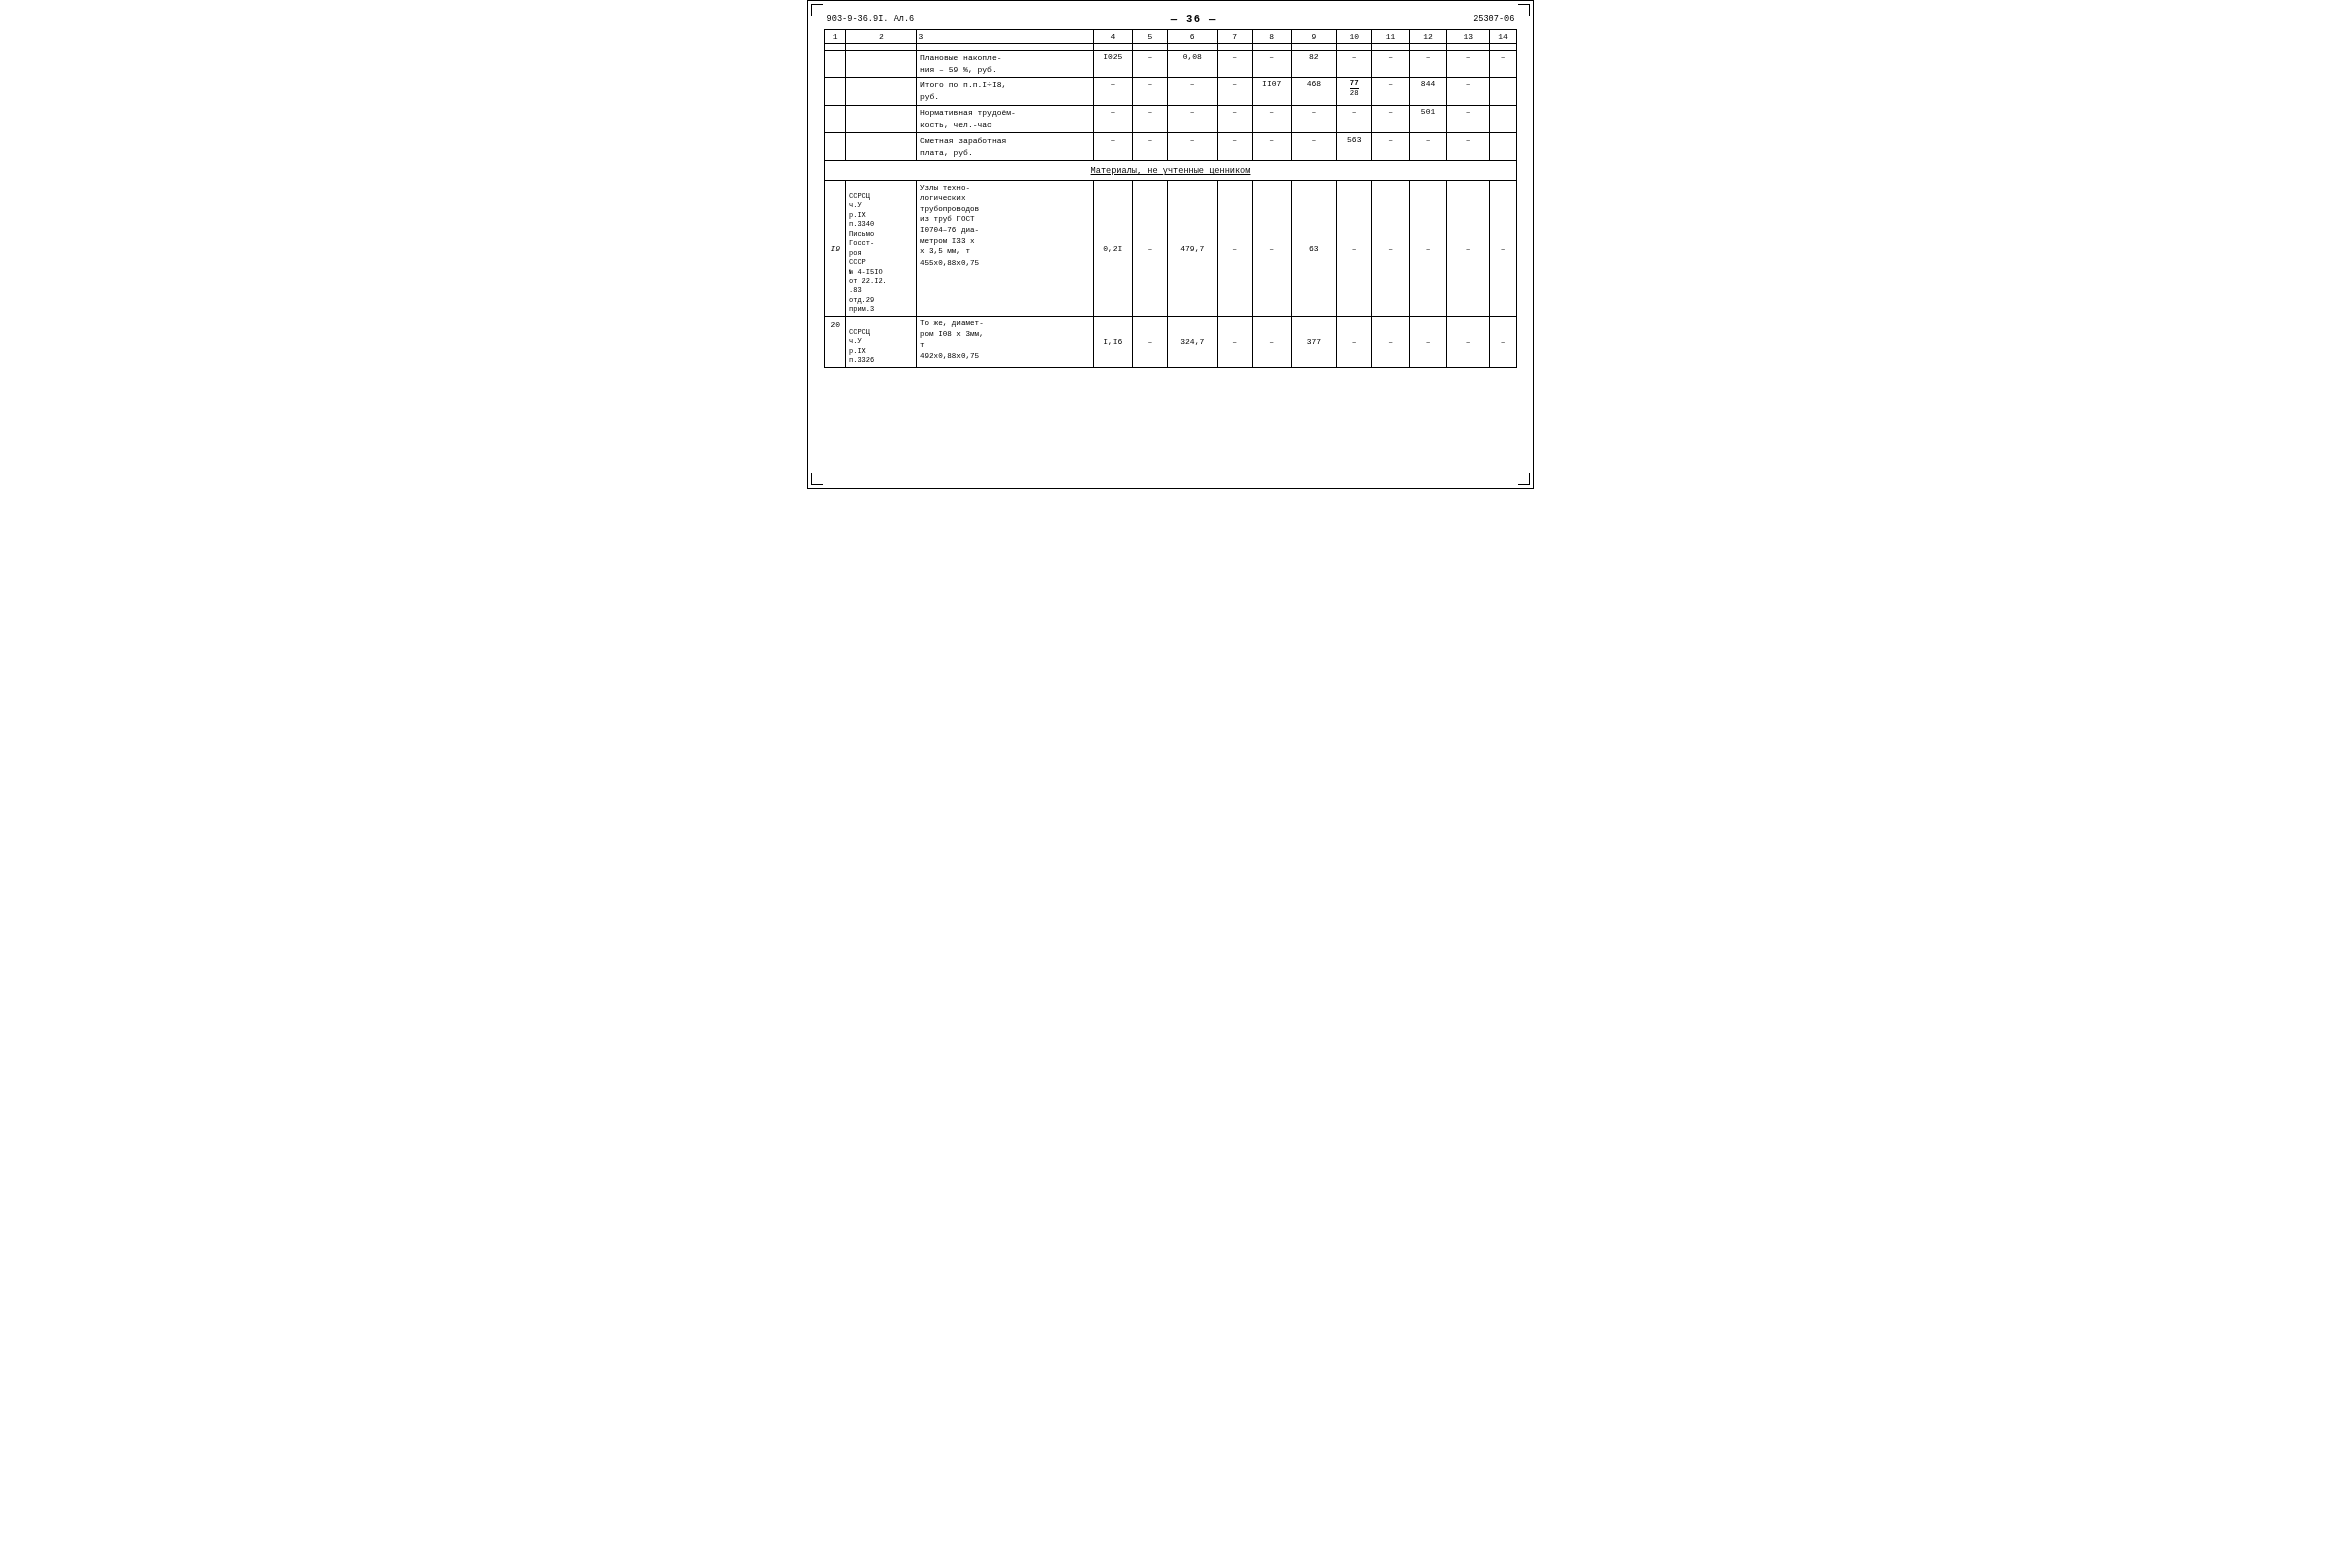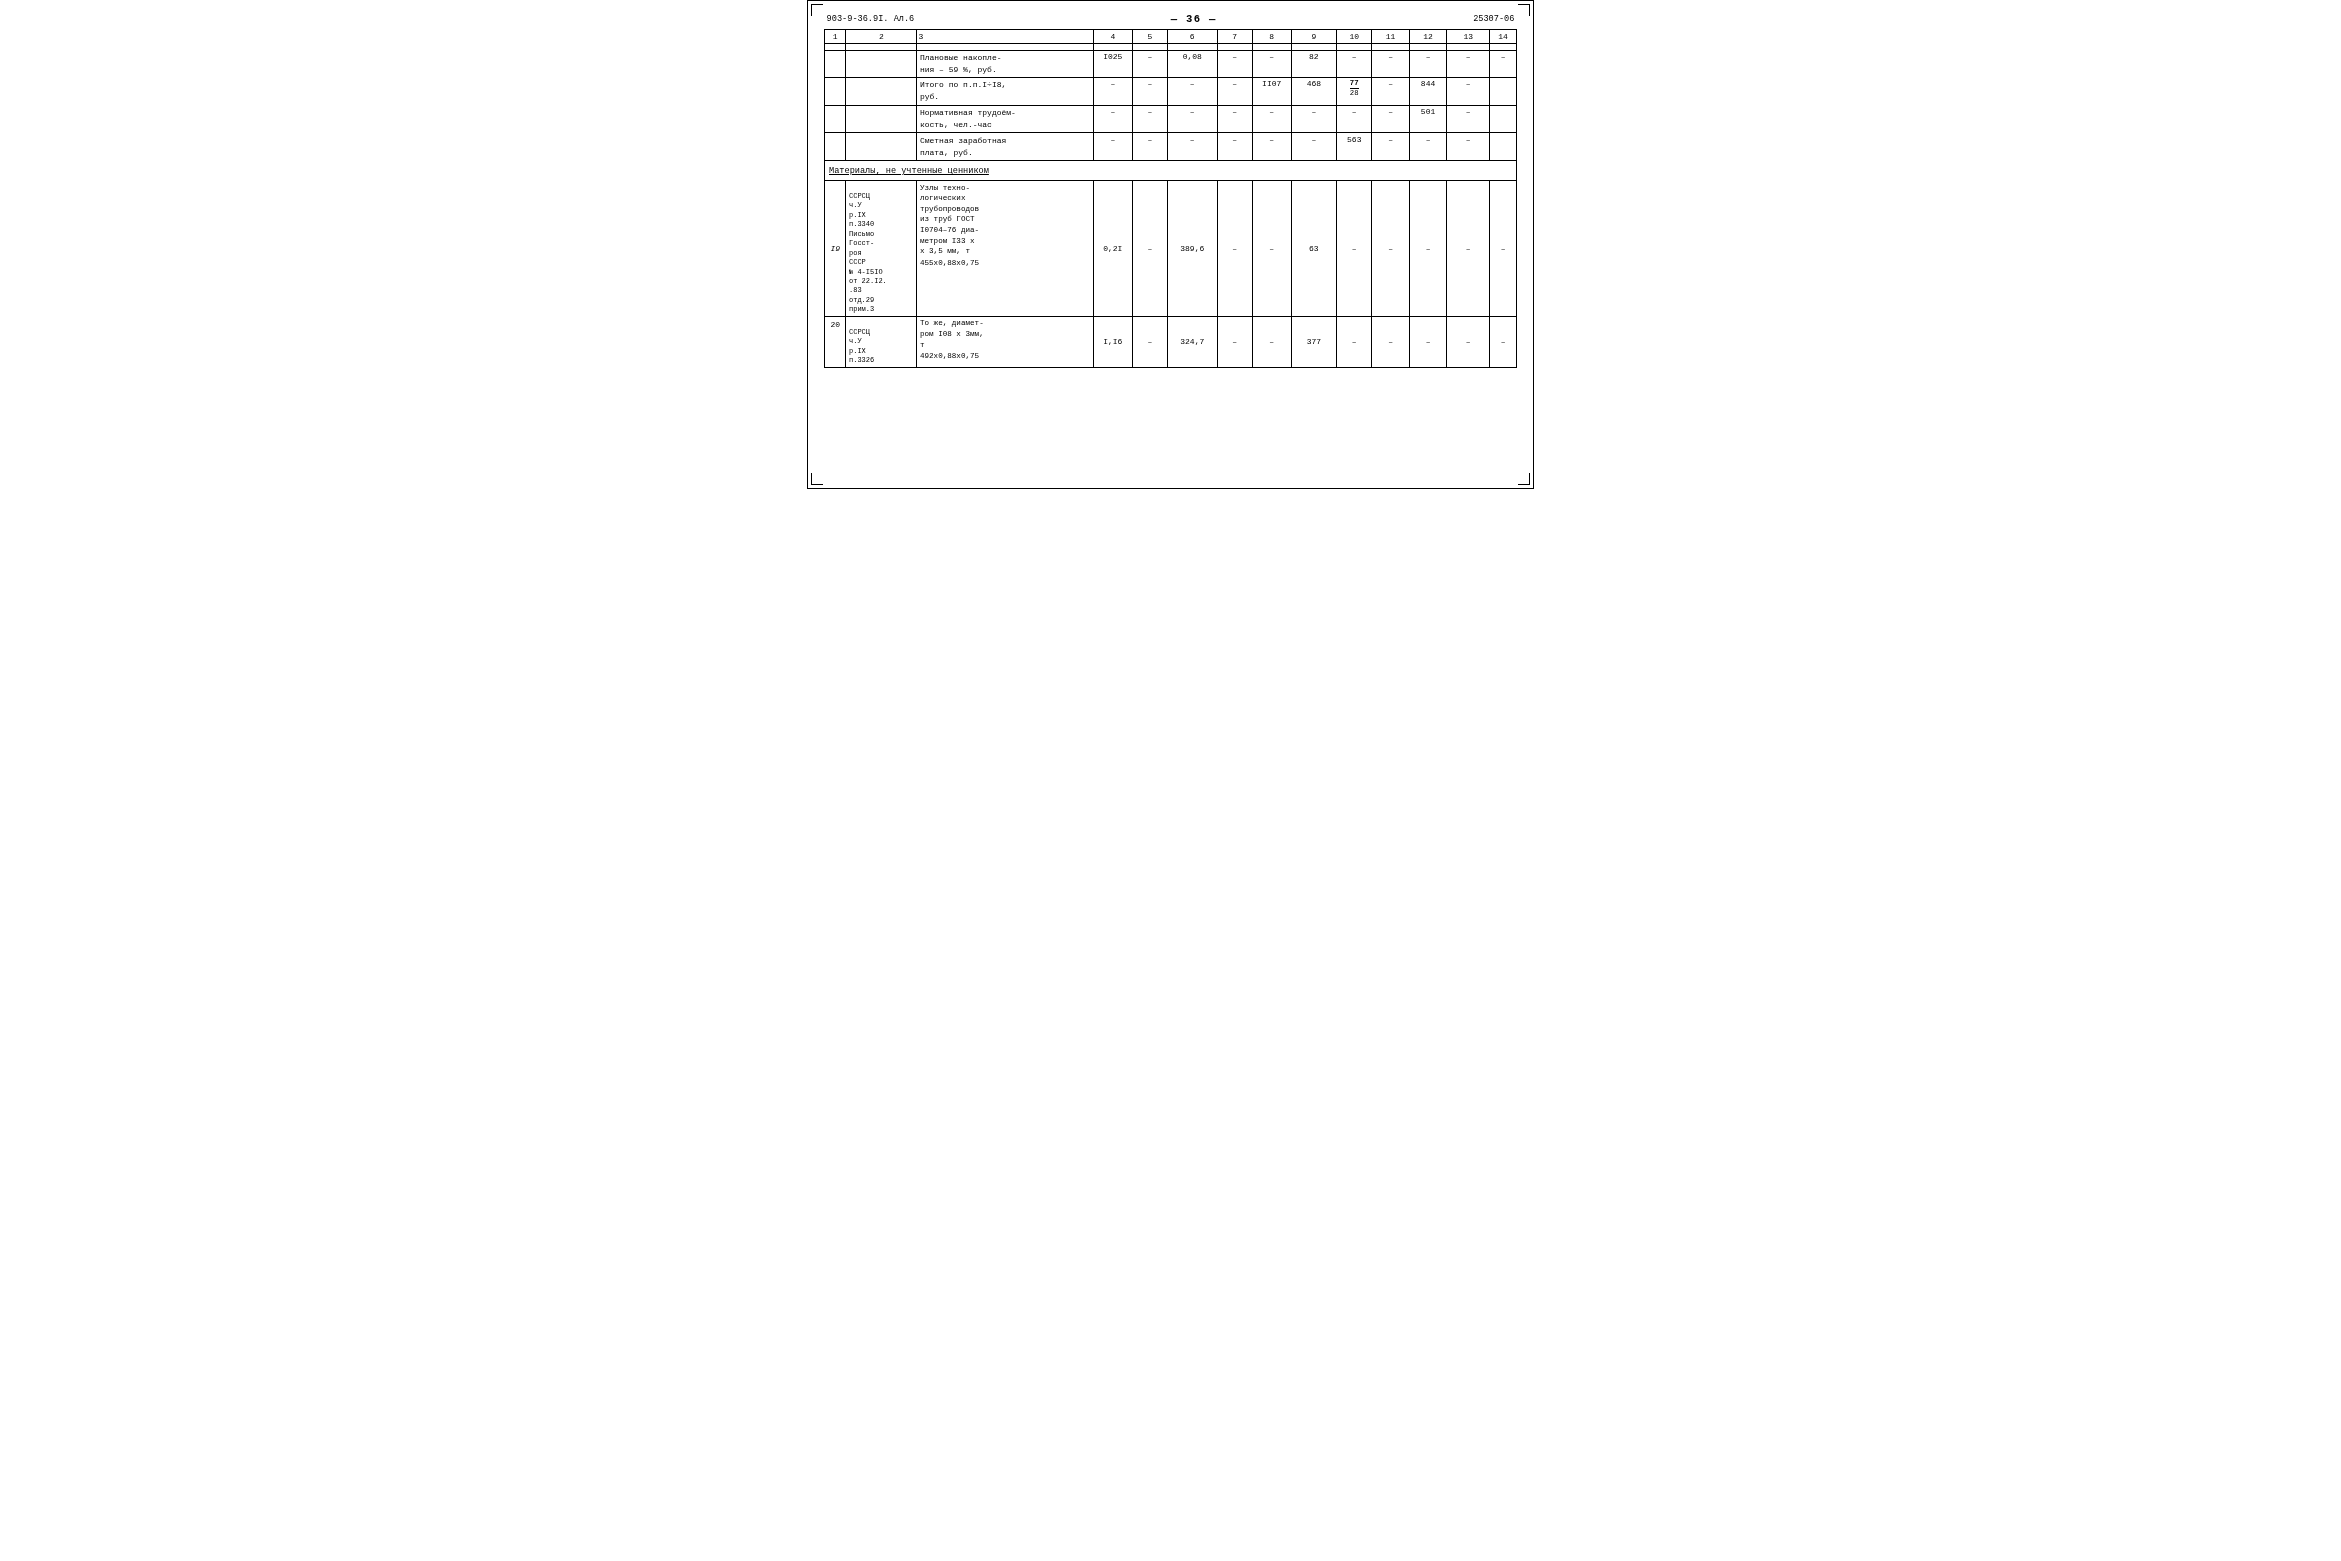--- a/index.html
+++ b/index.html
@@ -237,21 +237,21 @@
         <td><span>–</span></td>
         <td><span>–</span></td>
         <td><span>563</span></td>
         <td><span>–</span></td>
         <td><span>–</span></td>
         <td><span>–</span></td>
         <td></td>
       </tr>
 
       <tr>
-        <td colspan="14" class="section-label" style="padding: 5.3px 4px 4px 4px;">
+        <td colspan="14" class="section-label" style="padding: 5.3px 4px 4px 4px; text-align: center;">
           <span class="underline-text">Материалы, не учтенные ценником</span>
         </td>
       </tr>
 
       <tr>
         <td class="col1" style="vertical-align:middle; font-size:8px;font-style:italic;">
           <span>I9</span>
         </td>
         <td class="col2 ref-col" style="white-space:pre-line; font-size:7px; line-height:1.35; vertical-align:top;">
           <span>ССРСЦ
@@ -275,21 +275,21 @@
             <span>трубопроводов</span><br>
             <span>из труб ГОСТ</span><br>
             <span>I0704–76 диа-</span><br>
             <span>метром I33 х</span><br>
             <span>х 3,5 мм, т</span>
           </div>
           <div style="margin-top:1.3px;">455х0,88х0,75</div>
         </td>
         <td style="vertical-align:middle;"><span>0,2I</span></td>
         <td style="vertical-align:middle;"><span>–</span></td>
-        <td style="vertical-align:middle;"><span>389,6</span></td>
+        <td style="vertical-align:middle;"><span>479,7</span></td>
         <td style="vertical-align:middle;"><span>–</span></td>
         <td style="vertical-align:middle;"><span>–</span></td>
         <td style="vertical-align:middle;"><span>63</span></td>
         <td style="vertical-align:middle;"><span>–</span></td>
         <td style="vertical-align:middle;"><span>–</span></td>
         <td style="vertical-align:middle;"><span>–</span></td>
         <td style="vertical-align:middle;"><span>–</span></td>
         <td style="vertical-align:middle;"><span>–</span></td>
       </tr>
 

